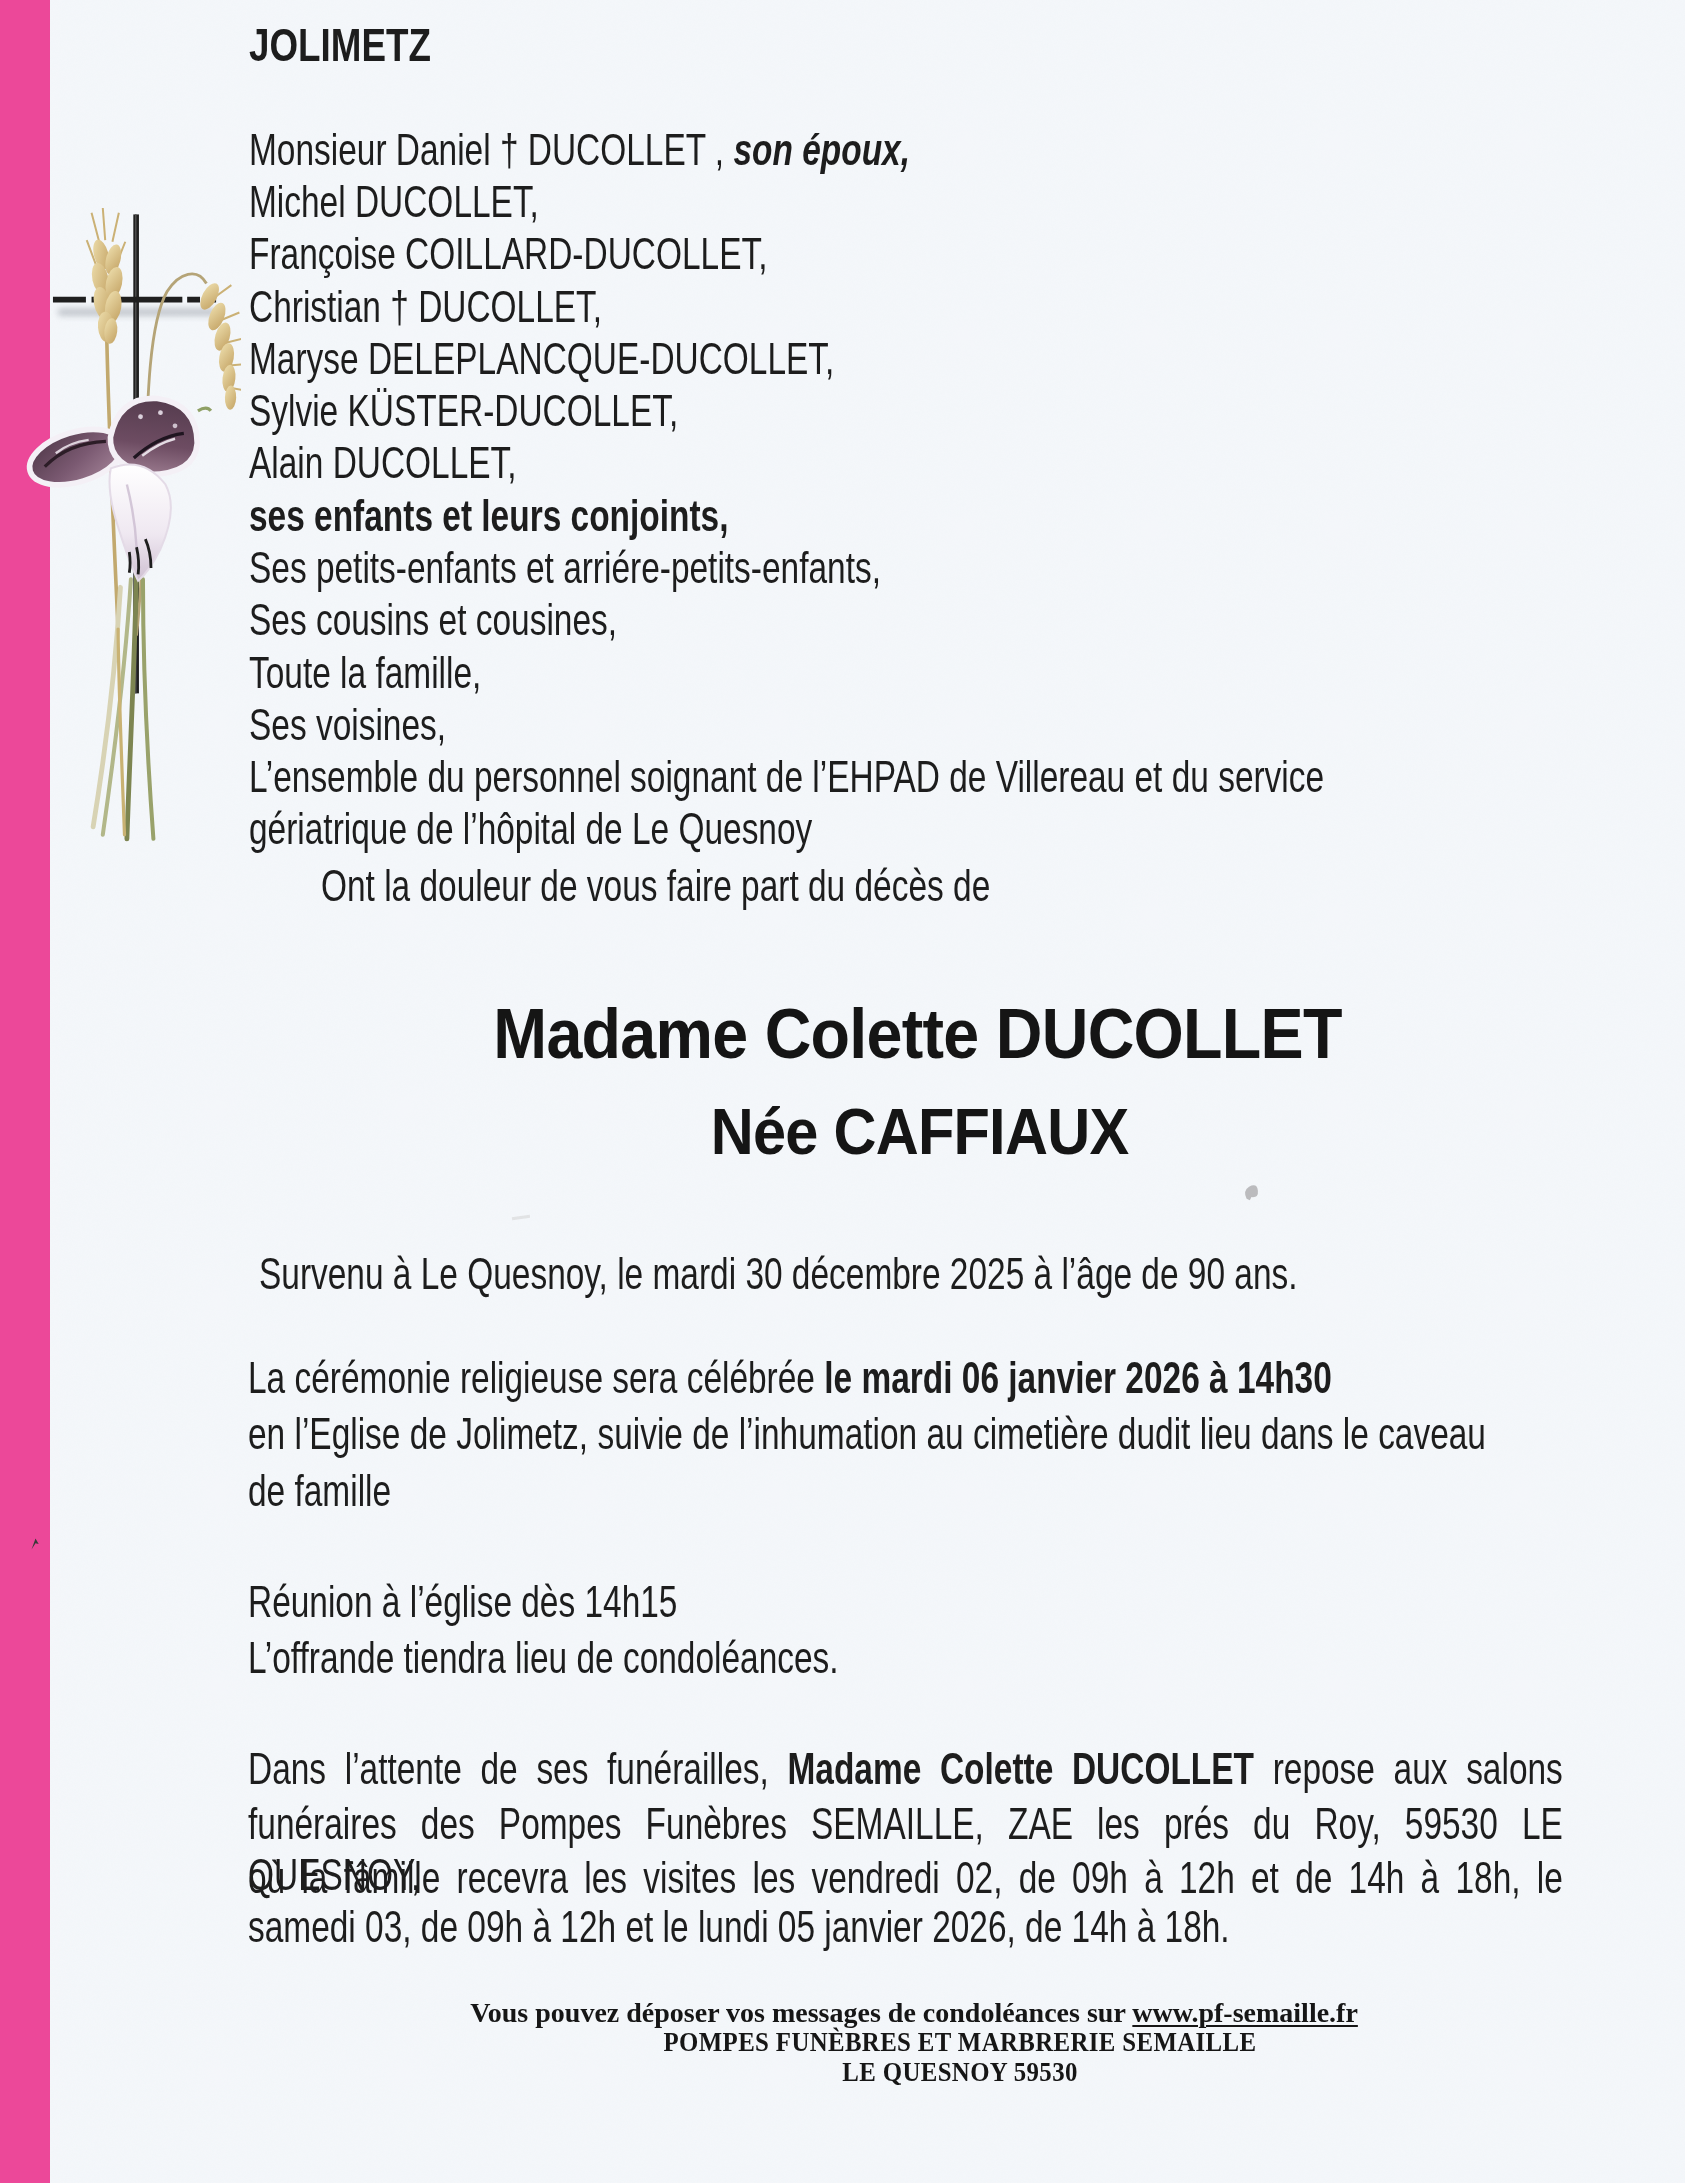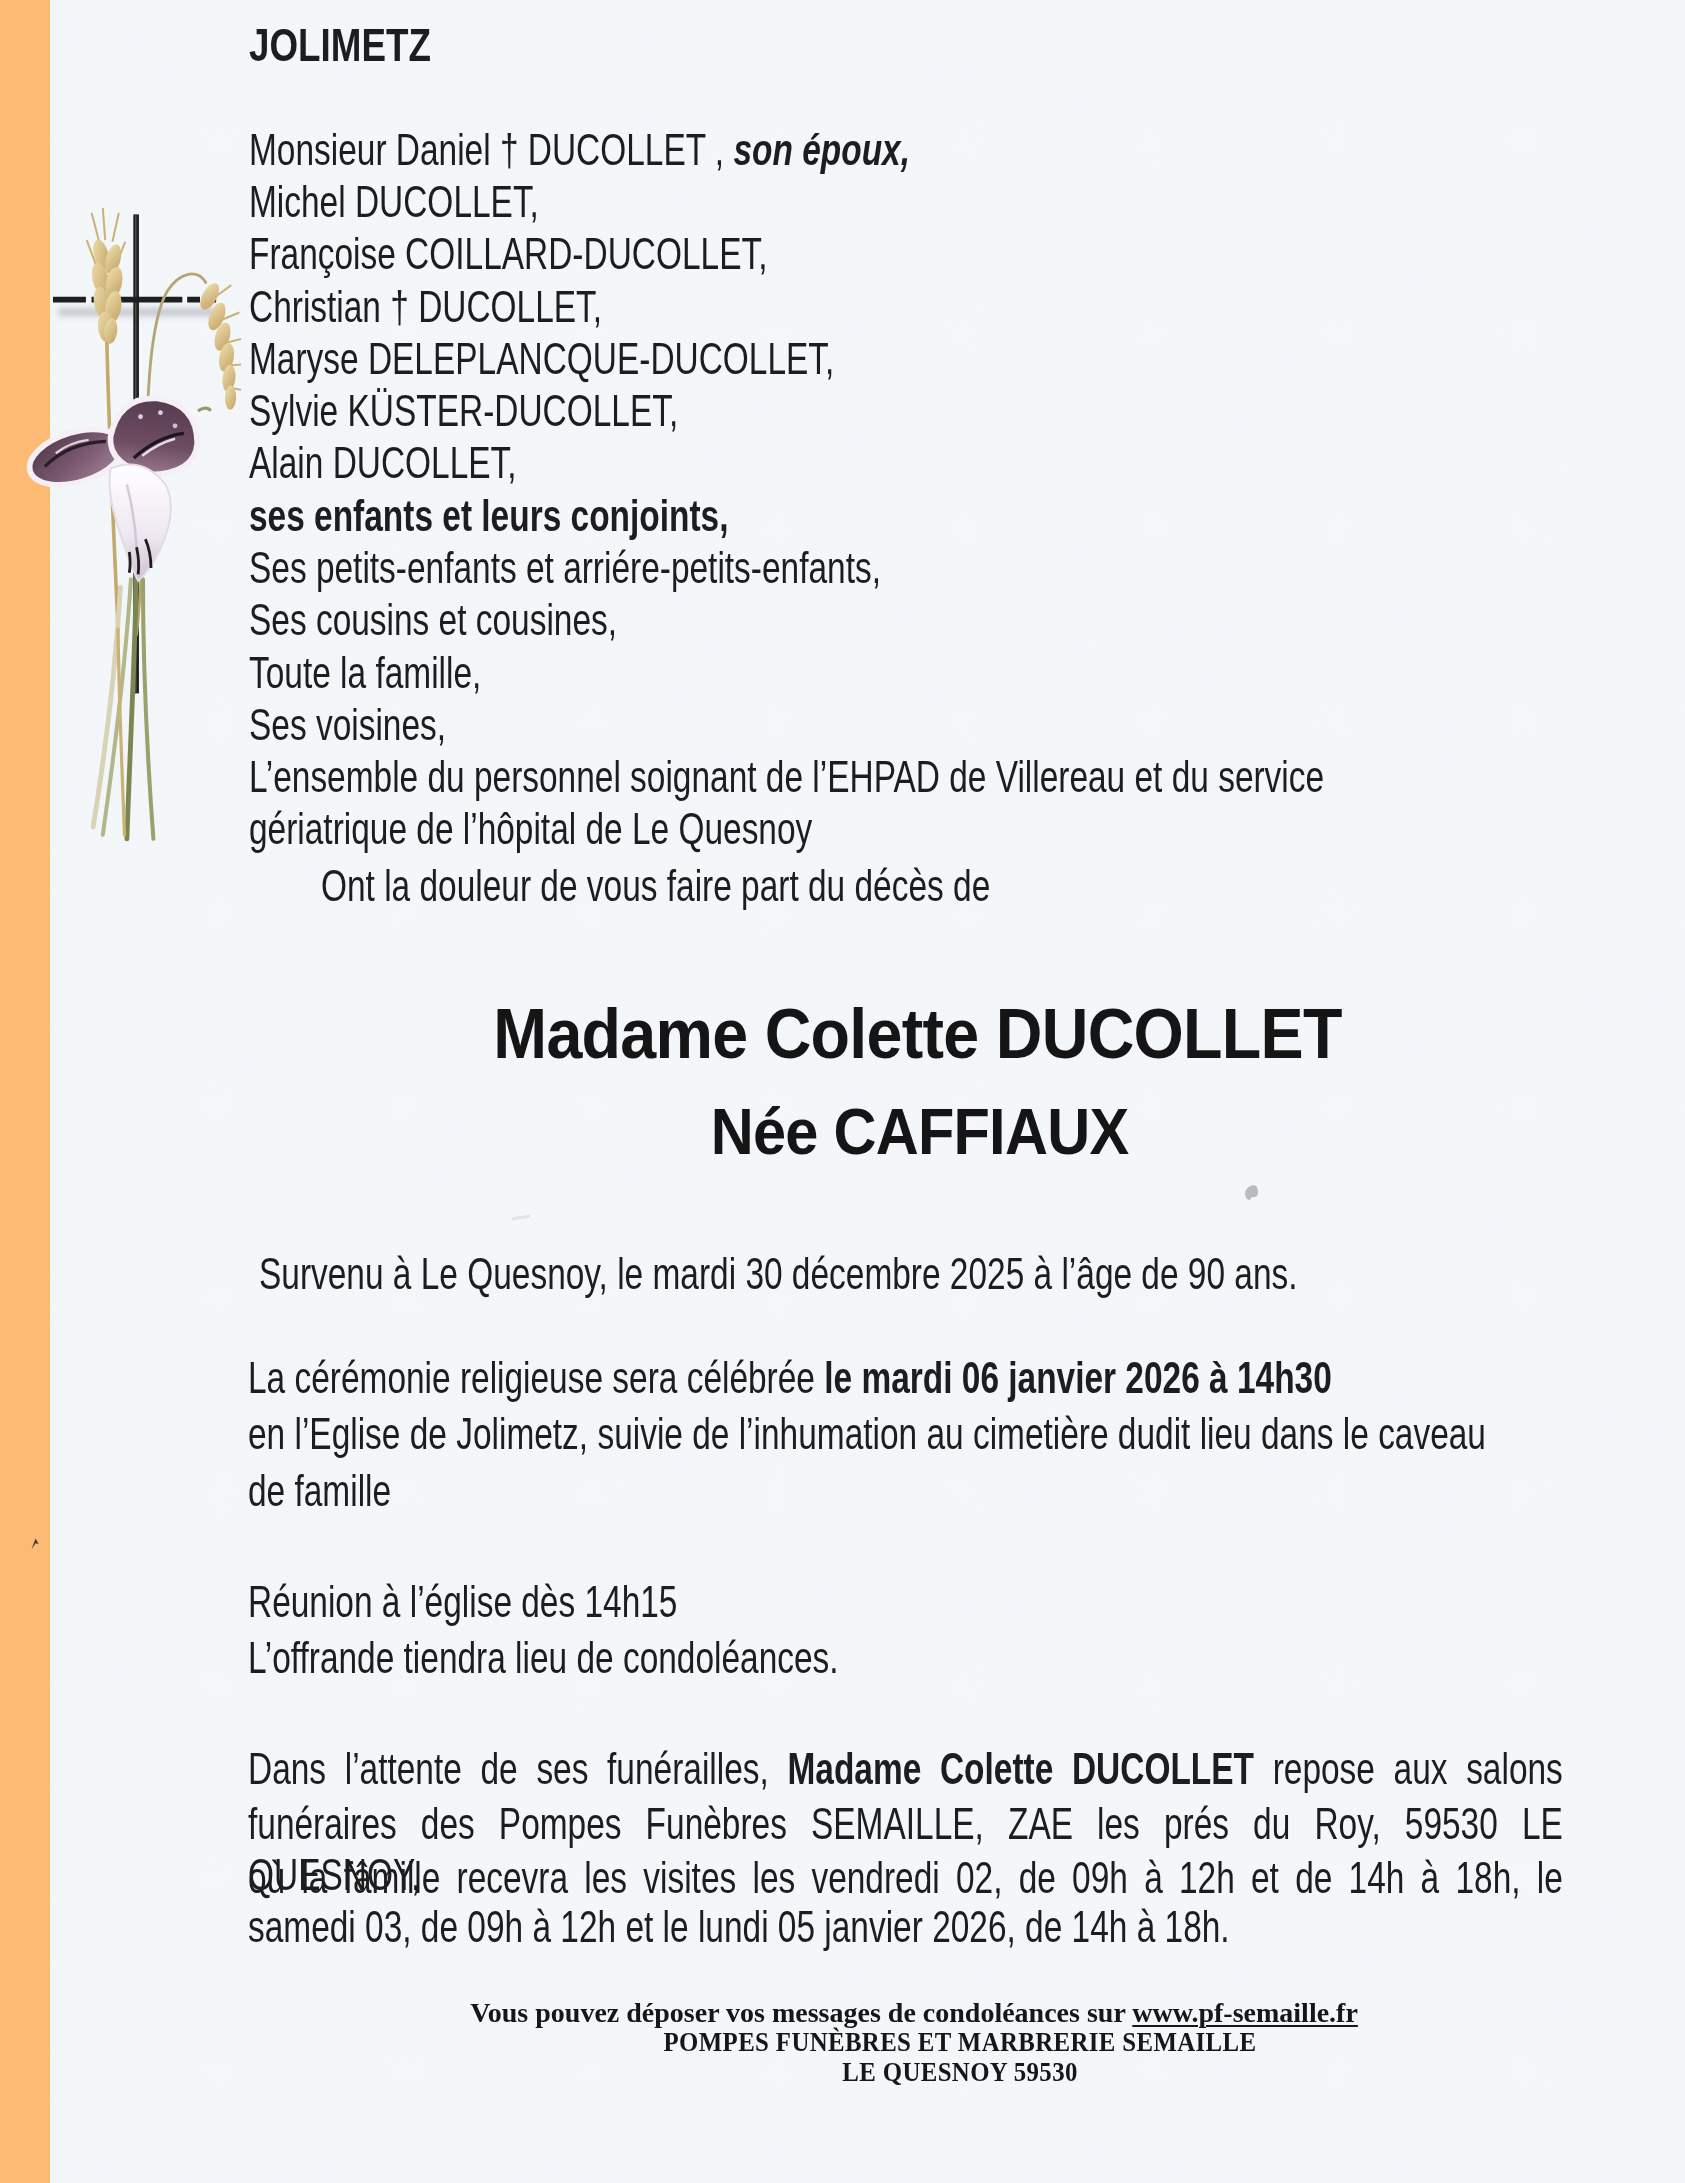--- a/index.html
+++ b/index.html
@@ -1,20 +1,20 @@
 <!DOCTYPE html>
 <html lang="fr" style="font-size:13px"><head>
 <meta charset="utf-8">
 <style>
   * { margin:0; padding:0; box-sizing:border-box; }
   html,body { background:#e9e9e9; }
   body { font-family:"Liberation Sans","DejaVu Sans",sans-serif; }
   .page {
     position:relative; width:1685px; height:2183px;
-    background:#fdba74; overflow:hidden; color:#1d1d1d;
+    background:#ec4899; overflow:hidden; color:#1d1d1d;
   }
   .tint { position:absolute; left:50px; top:0; right:0; bottom:0; background:#f4f7fa; }
   .noise { position:absolute; left:50px; top:0; width:1635px; height:2183px; opacity:.55; pointer-events:none; }
   .ln {
     position:absolute; font-size:44px; line-height:1.15; color:#1d1d1d;
     transform:scaleX(.76); transform-origin:left top; white-space:nowrap;
   }
   .b  { font-weight:700; }
   .bi { font-weight:700; font-style:italic; }
   .commune { font-size:46px; font-weight:700; transform:scaleX(.80); letter-spacing:0; }

